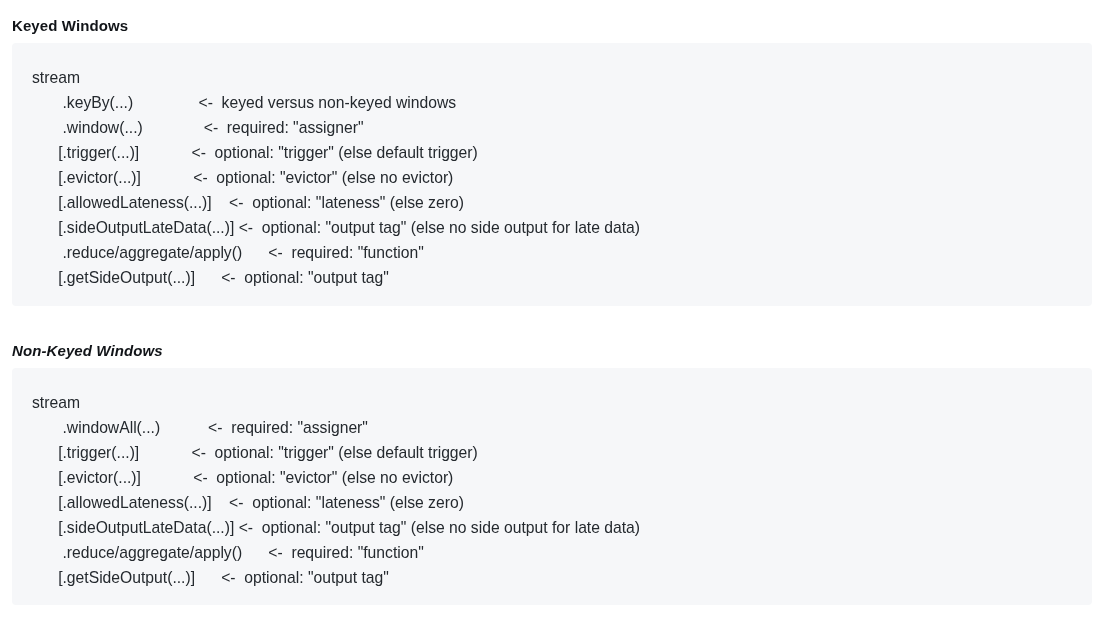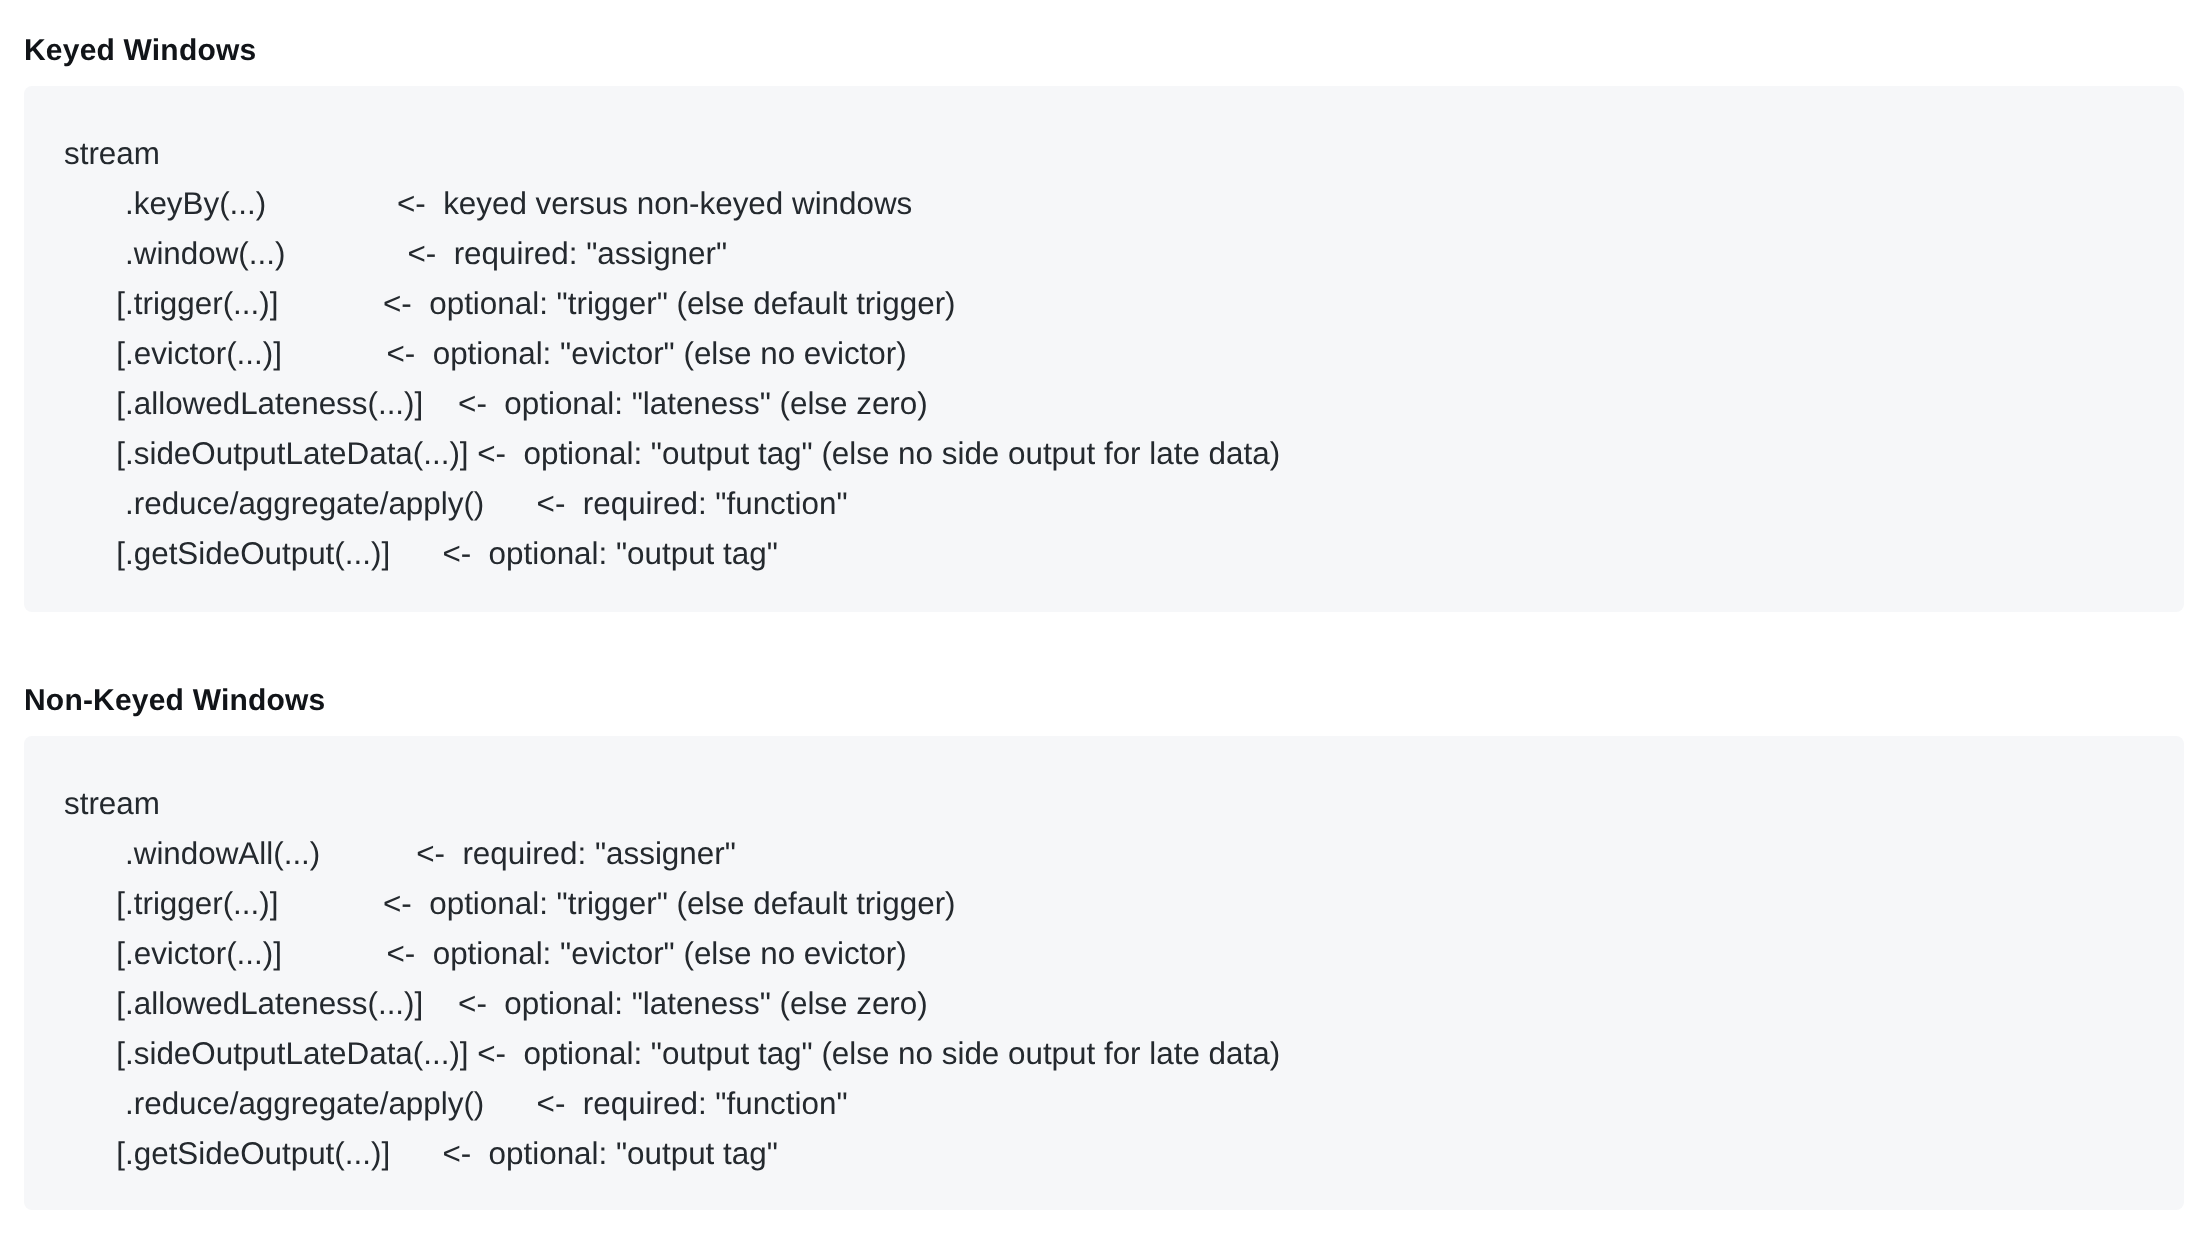--- a/index.html
+++ b/index.html
@@ -27,21 +27,21 @@
     left: 12px;
     font-family: "Liberation Sans", sans-serif;
     font-size: 15px;
     font-weight: bold;
     line-height: 20px;
     color: #111418;
     letter-spacing: 0.1px;
     white-space: nowrap;
   }
   #heading-keyed { top: 1px; }
-  #heading-nonkeyed { top: 326px; }
+  #heading-nonkeyed { top: 326px; font-style: italic; }
 
   .code-block {
     position: absolute;
     left: 12px;
     width: 1080px;
     box-sizing: border-box;
     background: #f6f7f9;
     border-radius: 4px;
     overflow: hidden;
   }

